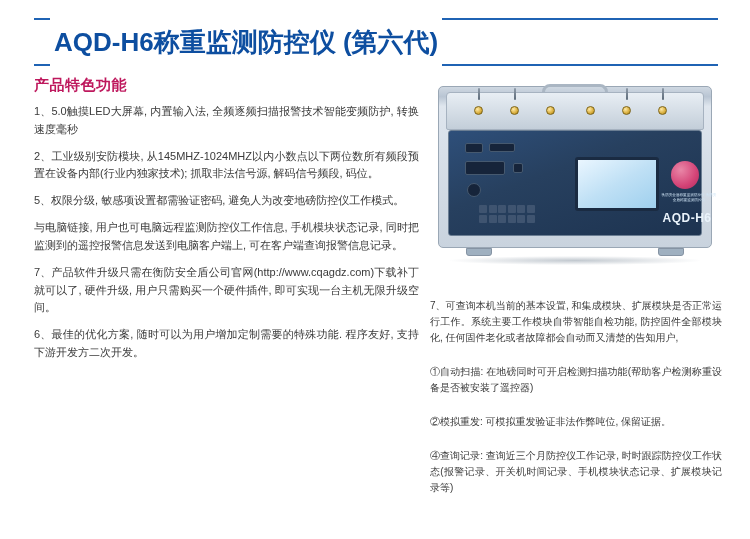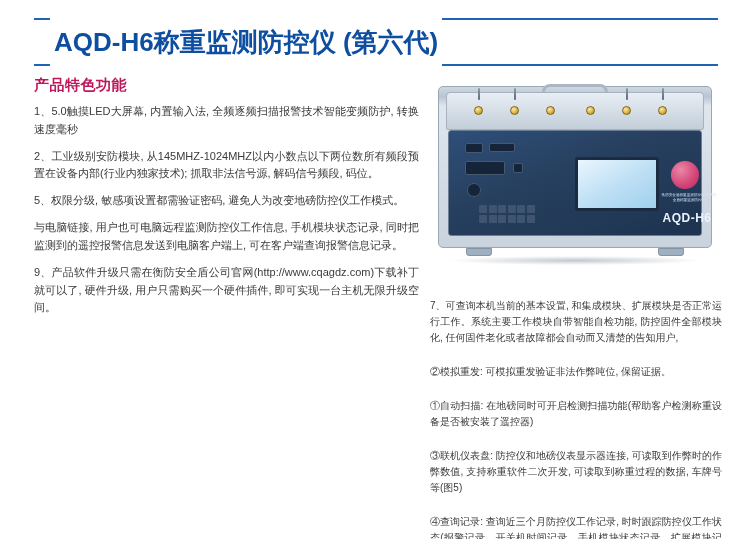--- a/index.html
+++ b/index.html
@@ -202,21 +202,22 @@
     <div class="title-bar"></div>
     <div class="title-text">AQD-H6称重监测防控仪 (第六代)</div>
   </div>
 
   <div class="left-col">
     <div class="section-head">产品特色功能</div>
     <p class="para">1、5.0触摸LED大屏幕, 内置输入法, 全频逐频扫描报警技术智能变频防护, 转换速度毫秒</p>
     <p class="para">2、工业级别安防模块, 从145MHZ-1024MHZ以内小数点以下两位数所有频段预置在设备内部(行业内独家技术); 抓取非法信号源, 解码信号频段, 码位。</p>
     <p class="para">5、权限分级, 敏感项设置都需验证密码, 避免人为改变地磅防控仪工作模式。</p>
     <p class="para">与电脑链接, 用户也可电脑远程监测防控仪工作信息, 手机模块状态记录, 同时把监测到的遥控报警信息发送到电脑客户端上, 可在客户端查询报警信息记录。</p>
-    <p class="para">9、产品软件升级只需在衡防安全盾公司官网(http://www.cqagdz.com)下载补丁就可以了, 硬件升级, 用户只需购买一个硬件插件, 即可实现一台主机无限升级空间。</p>
+    <p class="para">7、产品软件升级只需在衡防安全盾公司官网(http://www.cqagdz.com)下载补丁就可以了, 硬件升级, 用户只需购买一个硬件插件, 即可实现一台主机无限升级空间。</p>
+    <p class="para">6、最佳的优化方案, 随时可以为用户增加定制需要的特殊功能. 程序友好, 支持下游开发方二次开发。</p>
   </div>
 
   <div class="device">
     <div class="dev-shadow"></div>
     <div class="dev-body"></div>
     <div class="dev-handle"></div>
     <div class="dev-lid"></div>
 
     <div class="ant" style="left:48px; top:4px;"></div>
     <div class="ant" style="left:84px; top:4px;"></div>
@@ -258,19 +259,18 @@
 衡防安全盾称重监测防控仪</div>
       <div class="dev-model">AQD-H6</div>
     </div>
 
     <div class="dev-foot" style="left:36px;"></div>
     <div class="dev-foot" style="left:228px;"></div>
   </div>
 
   <div class="right-col">
     <p class="para">7、可查询本机当前的基本设置, 和集成模块、扩展模块是否正常运行工作。系统主要工作模块自带智能自检功能, 防控固件全部模块化, 任何固件老化或者故障都会自动而又清楚的告知用户,</p>
+    <p class="para">①自动扫描: 在地磅同时可开启检测扫描功能(帮助客户检测称重设备是否被安装了遥控器)</p>
     <p class="para">②模拟重发: 可模拟重发验证非法作弊吨位, 保留证据。</p>
-    <p class="para">①自动扫描: 在地磅同时可开启检测扫描功能(帮助客户检测称重设备是否被安装了遥控器)</p>
-    <p class="para">③联机仪表盘: 防控仪和地磅仪表显示器连接, 可读取到作弊时的作弊数值, 支持称重软件二次开发, 可读取到称重过程的数据, 车牌号等(图5)</p>
     <p class="para">④查询记录: 查询近三个月防控仪工作记录, 时时跟踪防控仪工作状态(报警记录、开关机时间记录、手机模块状态记录、扩展模块记录等)</p>
   </div>
 
 </div>
 
 </body></html>

